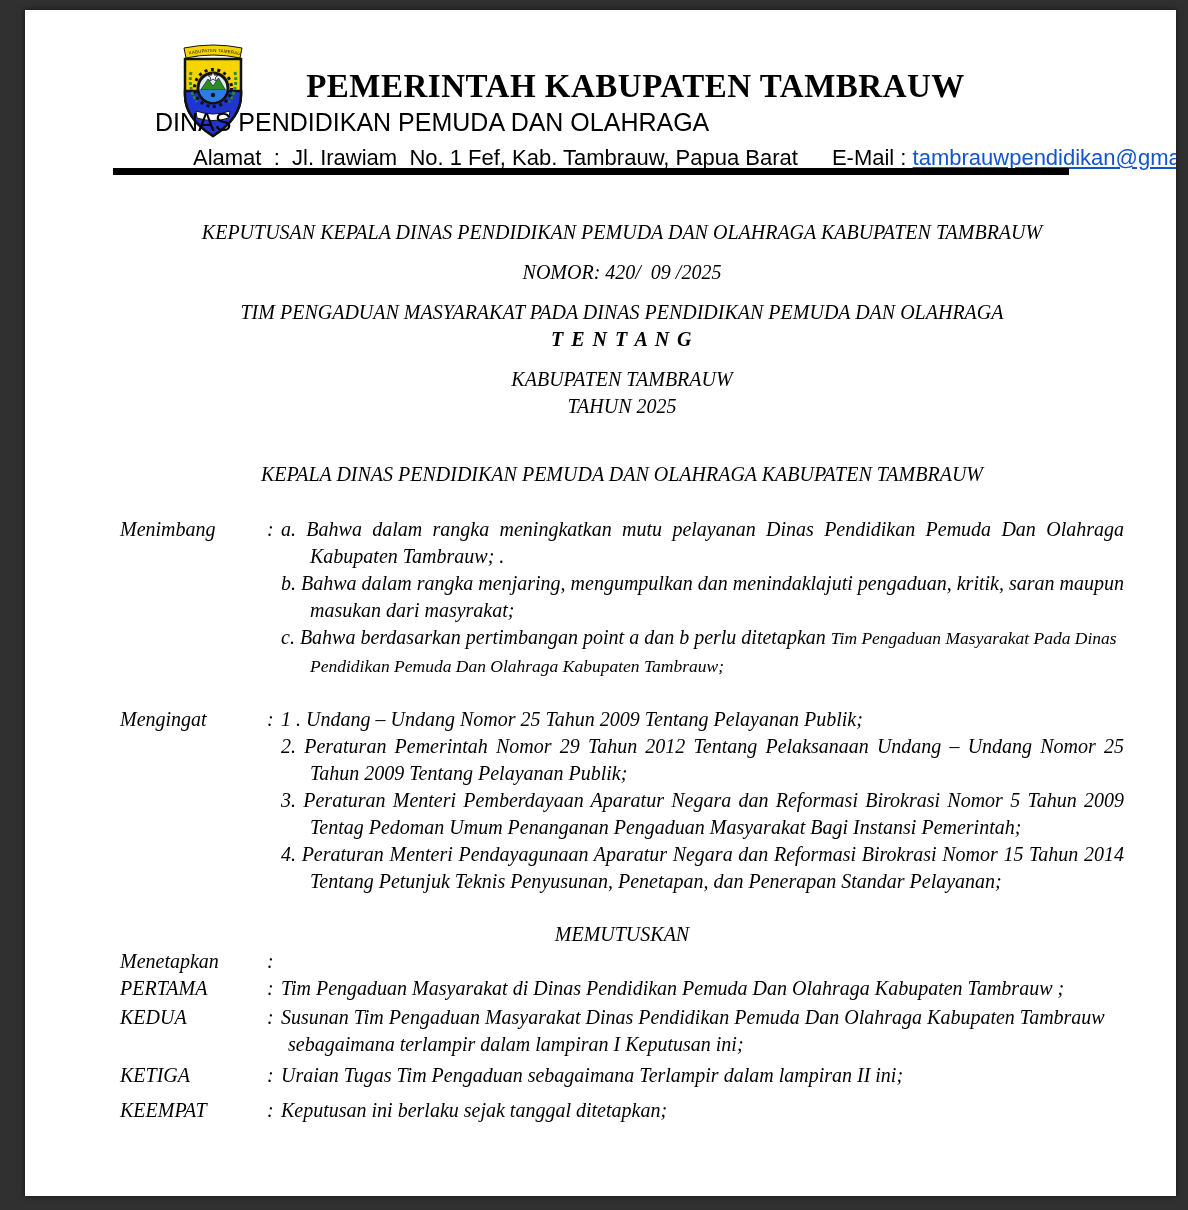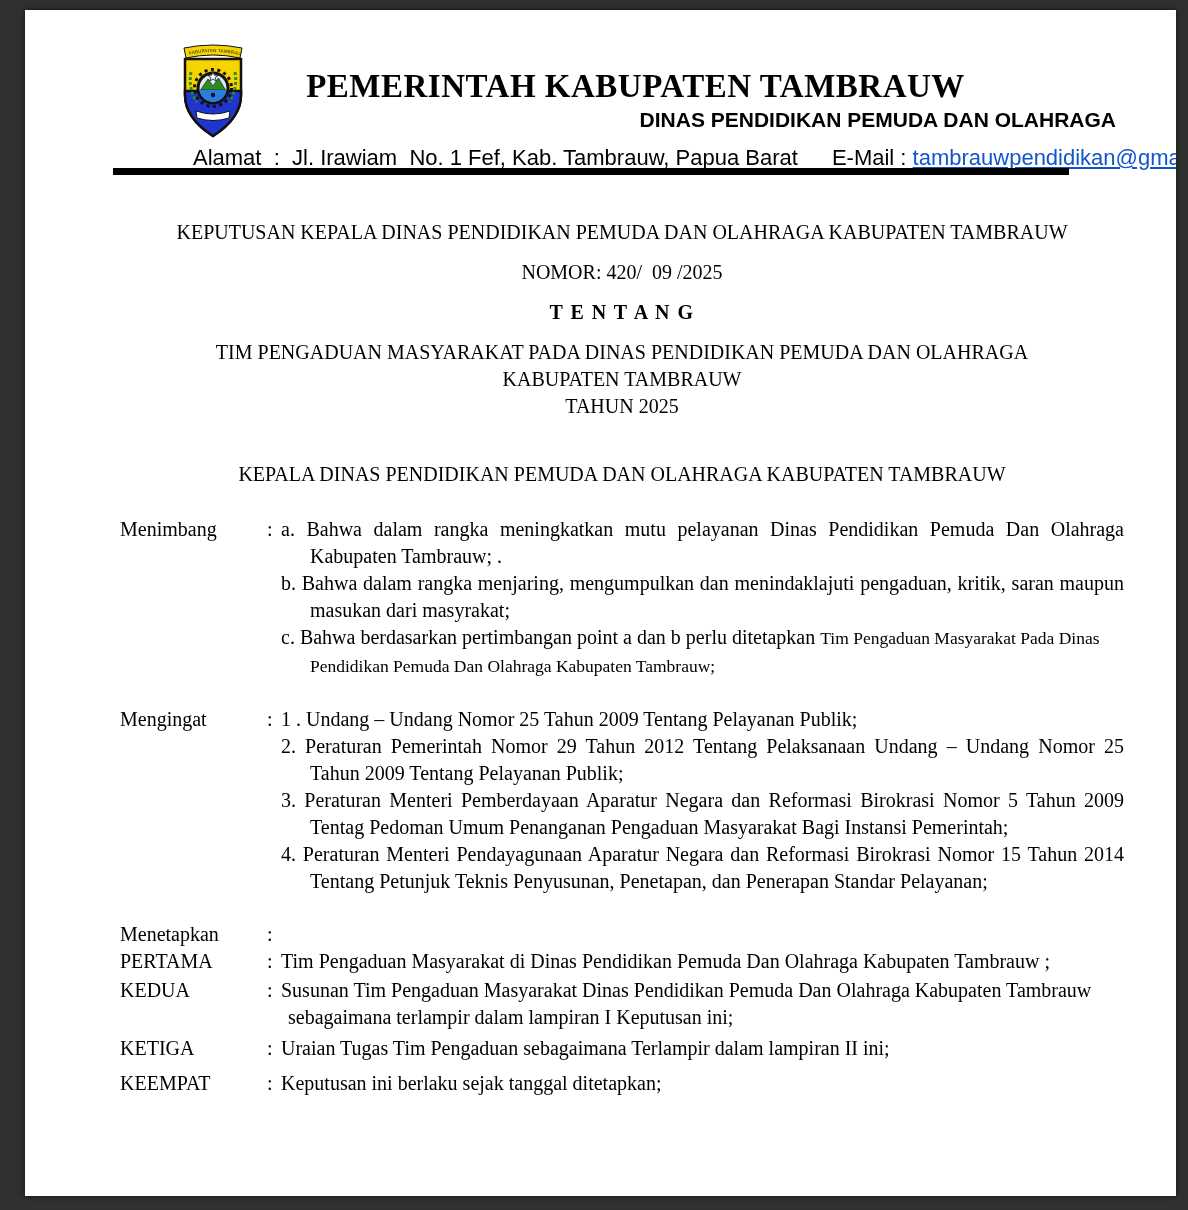--- a/index.html
+++ b/index.html
@@ -17,34 +17,34 @@
   }
   
   .lh{position:relative;height:165px;}
   .logo{position:absolute;left:150px;top:34px;}
   .org1{
     position:absolute;top:58px;left:130px;right:60px;text-align:center;
     font-family:"Liberation Serif",serif;font-weight:bold;font-size:33px;letter-spacing:.5px;
     white-space:nowrap;
   }
   .org2{
-    position:absolute;top:98px;left:130px;right:60px;text-align:right;
-    font-family:"Liberation Sans",sans-serif;font-weight:bold;font-size:21px;
+    position:absolute;top:98px;left:130px;right:60px;text-align:left;
+    font-family:"Liberation Sans",sans-serif;font-weight:normal;font-size:25px;
     white-space:nowrap;
   }
   .addr{
     position:absolute;top:135px;left:168px;right:60px;
     font-family:"Liberation Sans",sans-serif;font-size:22px;
     display:flex;align-items:baseline;white-space:pre;
   }
   .addr .email-wrap{margin-left:34px;}
   .addr a{color:#1155CC;text-decoration:underline;}
   .lh-rule{position:absolute;top:158px;left:88px;width:956px;height:7px;background:#000;}
   
-  .doc{padding:44px 52px 0 95px;font-size:20px;line-height:27px;}
+  .doc{padding:44px 52px 0 95px;font-size:20px;line-height:27px;font-style:italic;}
   .c{text-align:center;margin:0;}
   .t1{margin-bottom:13px;}
   .nomor{white-space:pre;margin-bottom:13px;}
   .tentang{font-weight:bold;letter-spacing:1.5px;white-space:pre;margin-bottom:13px;}
   .kepala{margin-top:41px;margin-bottom:28px;}
   .row{display:flex;}
   .row .label{width:147px;flex:none;}
   .row .content{flex:1;position:relative;padding-left:14px;}
   .row .colon{position:absolute;left:0;top:0;}
   .item{margin:0;}
@@ -104,22 +104,22 @@
       <span class="email-wrap"><span>E-Mail : </span><a href="#">tambrauwpendidikan@gmail.com</a></span>
     </div>
 
     <div class="lh-rule"></div>
   </div>
 
   <div class="doc">
 
     <p class="c t1">KEPUTUSAN KEPALA DINAS PENDIDIKAN PEMUDA DAN OLAHRAGA KABUPATEN TAMBRAUW</p>
     <p class="c nomor">NOMOR: 420/  09 /2025</p>
+    <p class="c">TIM PENGADUAN MASYARAKAT PADA DINAS PENDIDIKAN PEMUDA DAN OLAHRAGA</p>
     <p class="c tentang">T E N T A N G</p>
-    <p class="c">TIM PENGADUAN MASYARAKAT PADA DINAS PENDIDIKAN PEMUDA DAN OLAHRAGA</p>
     <p class="c">KABUPATEN TAMBRAUW</p>
     <p class="c">TAHUN 2025</p>
     <p class="c kepala">KEPALA DINAS PENDIDIKAN PEMUDA DAN OLAHRAGA KABUPATEN TAMBRAUW</p>
 
     <div class="row sec-menimbang">
       <div class="label">Menimbang</div>
       <div class="content">
         <span class="colon">:</span>
         <p class="item hang29 j">a. Bahwa dalam rangka meningkatkan mutu pelayanan Dinas Pendidikan Pemuda Dan Olahraga Kabupaten Tambrauw; .</p>
         <p class="item hang29 j">b. Bahwa dalam rangka menjaring, mengumpulkan dan menindaklajuti pengaduan, kritik, saran maupun masukan dari masyrakat;</p>
@@ -131,20 +131,21 @@
       <div class="label">Mengingat</div>
       <div class="content">
         <span class="colon">:</span>
         <p class="item hang29">1 . Undang – Undang Nomor 25 Tahun 2009 Tentang Pelayanan Publik;</p>
         <p class="item hang29 j">2. Peraturan Pemerintah Nomor 29 Tahun 2012 Tentang Pelaksanaan Undang – Undang Nomor 25 Tahun 2009 Tentang Pelayanan Publik;</p>
         <p class="item hang29 j">3. Peraturan Menteri Pemberdayaan Aparatur Negara dan Reformasi Birokrasi Nomor 5 Tahun 2009 Tentag Pedoman Umum Penanganan Pengaduan Masyarakat Bagi Instansi Pemerintah;</p>
         <p class="item hang29 j">4. Peraturan Menteri Pendayagunaan Aparatur Negara dan Reformasi Birokrasi Nomor 15 Tahun 2014 Tentang Petunjuk Teknis Penyusunan, Penetapan, dan Penerapan Standar Pelayanan;</p>
       </div>
     </div>
 
+    <p class="c memutuskan-h">MEMUTUSKAN</p>
 
     <div class="row">
       <div class="label">Menetapkan</div>
       <div class="content">
         <span class="colon">:</span>
         <p class="item hang7"></p>
       </div>
     </div>
 
     <div class="row">

